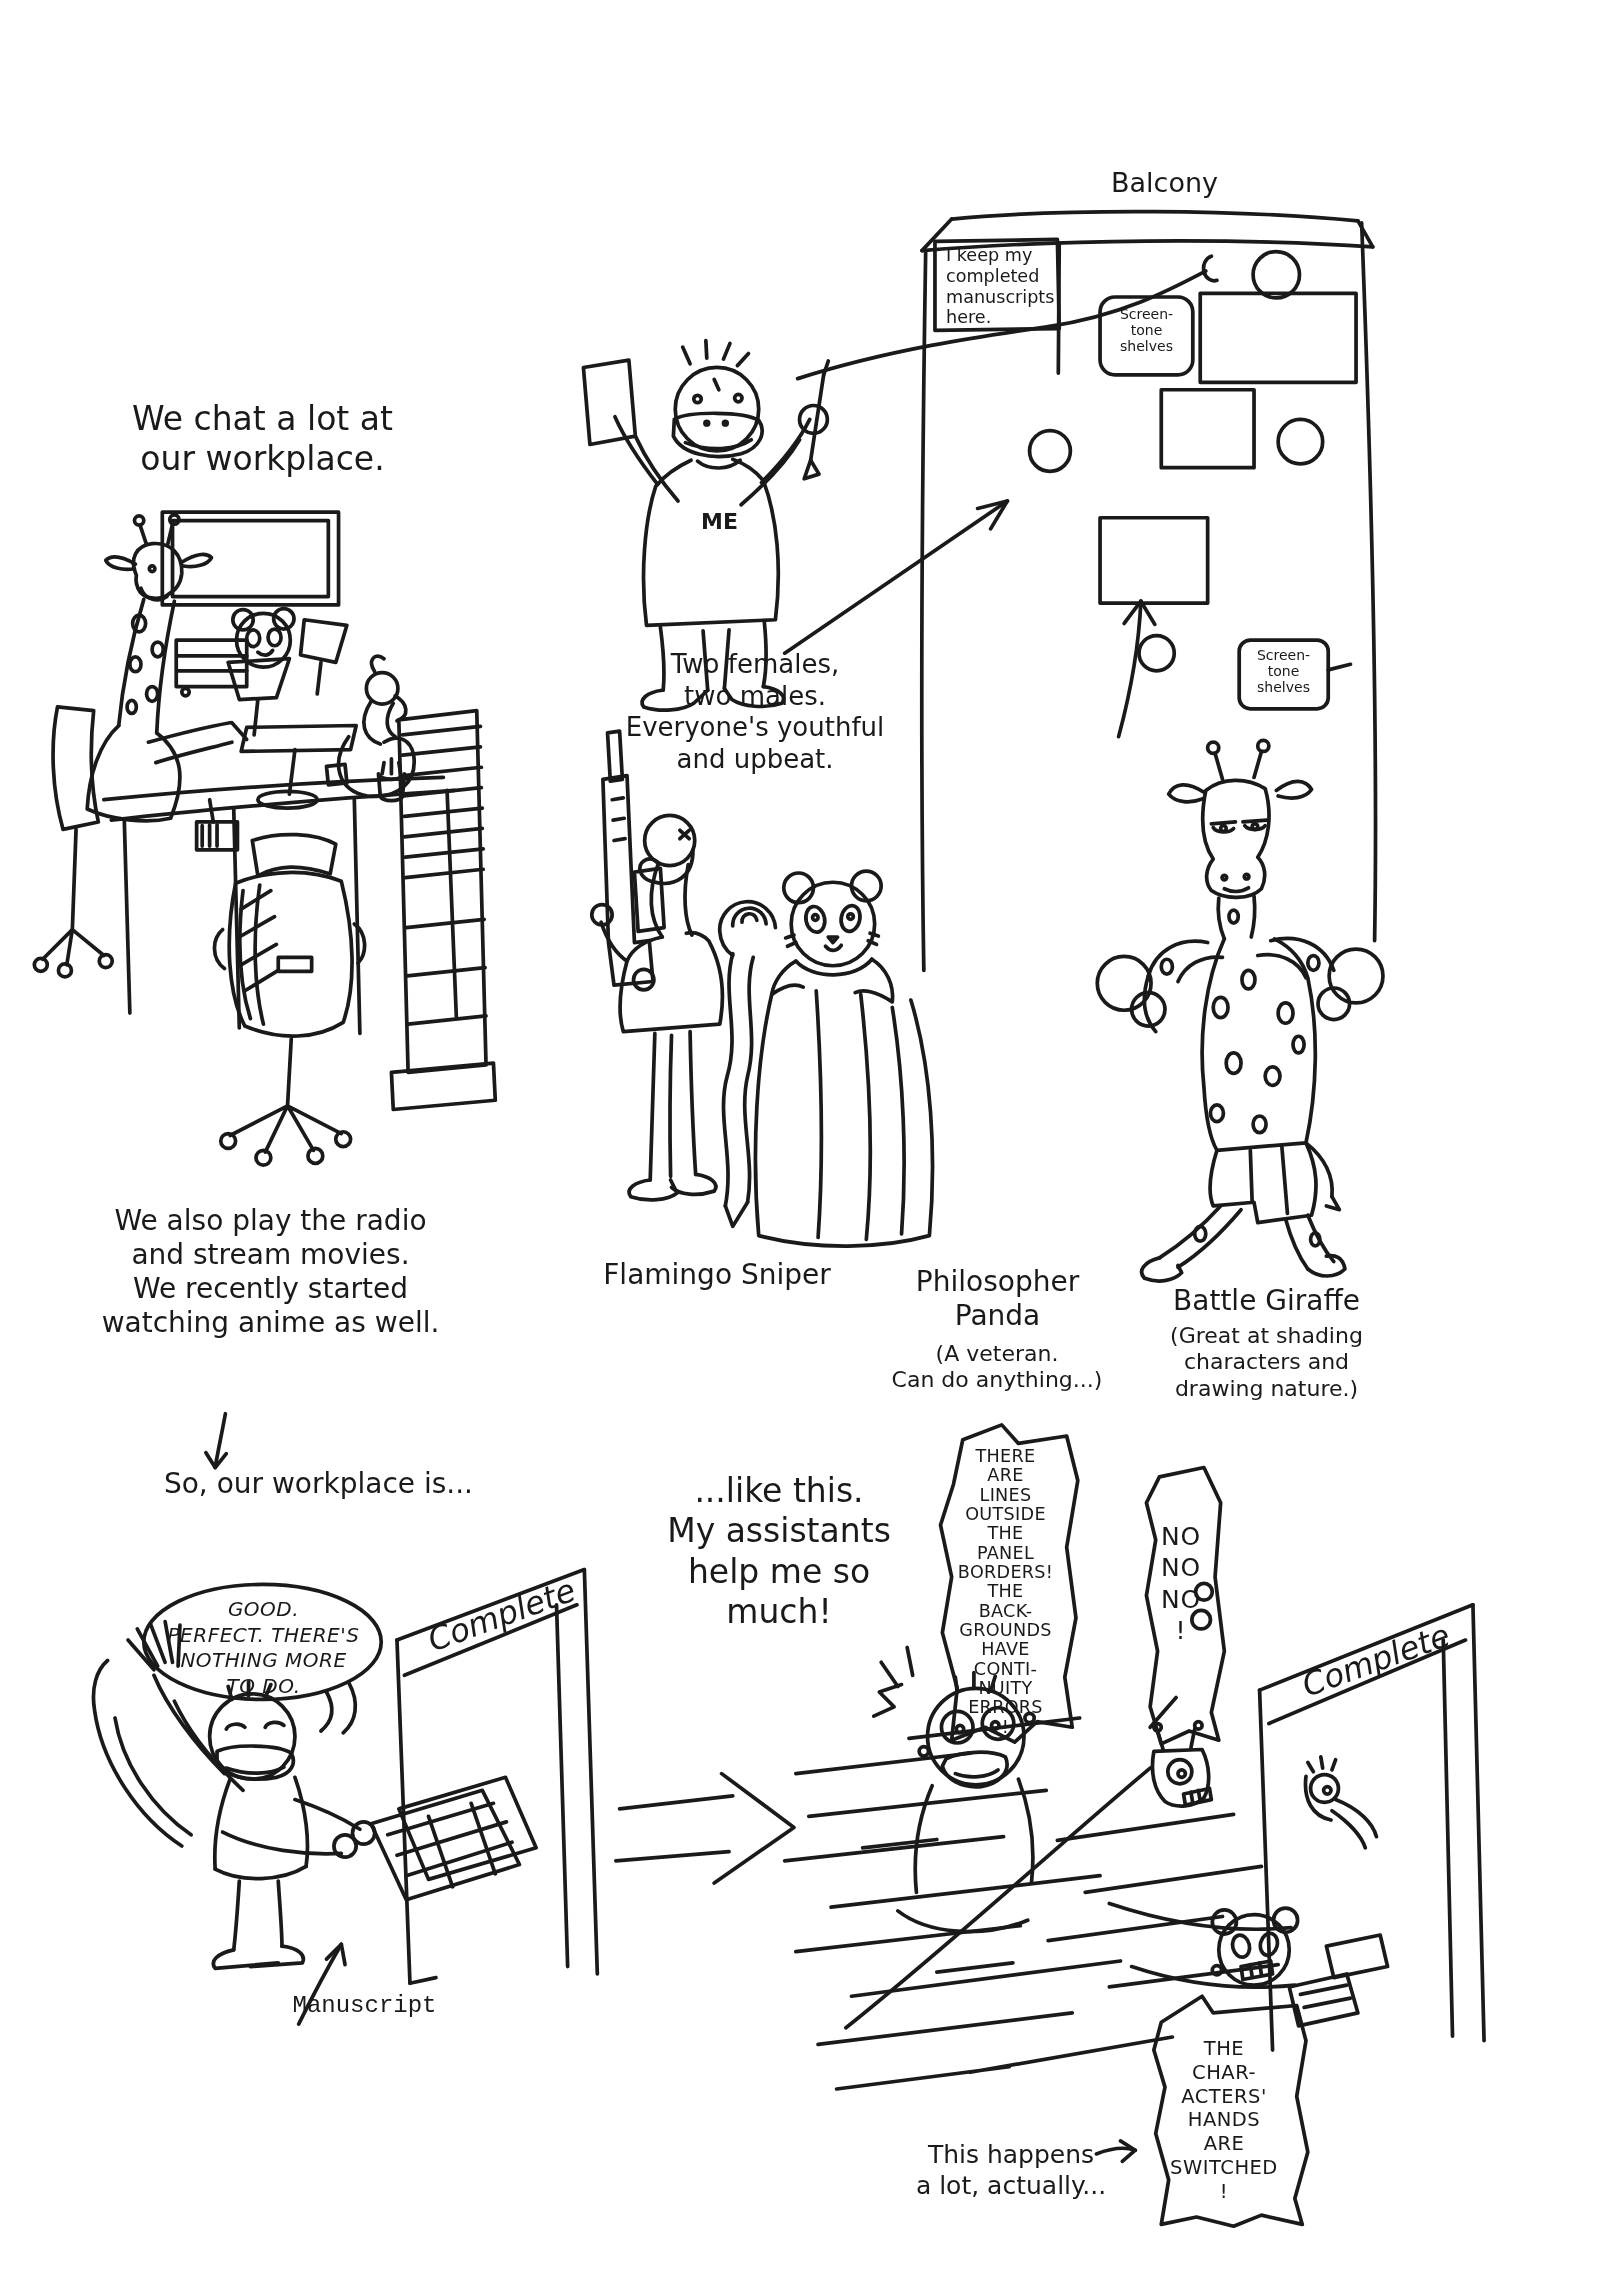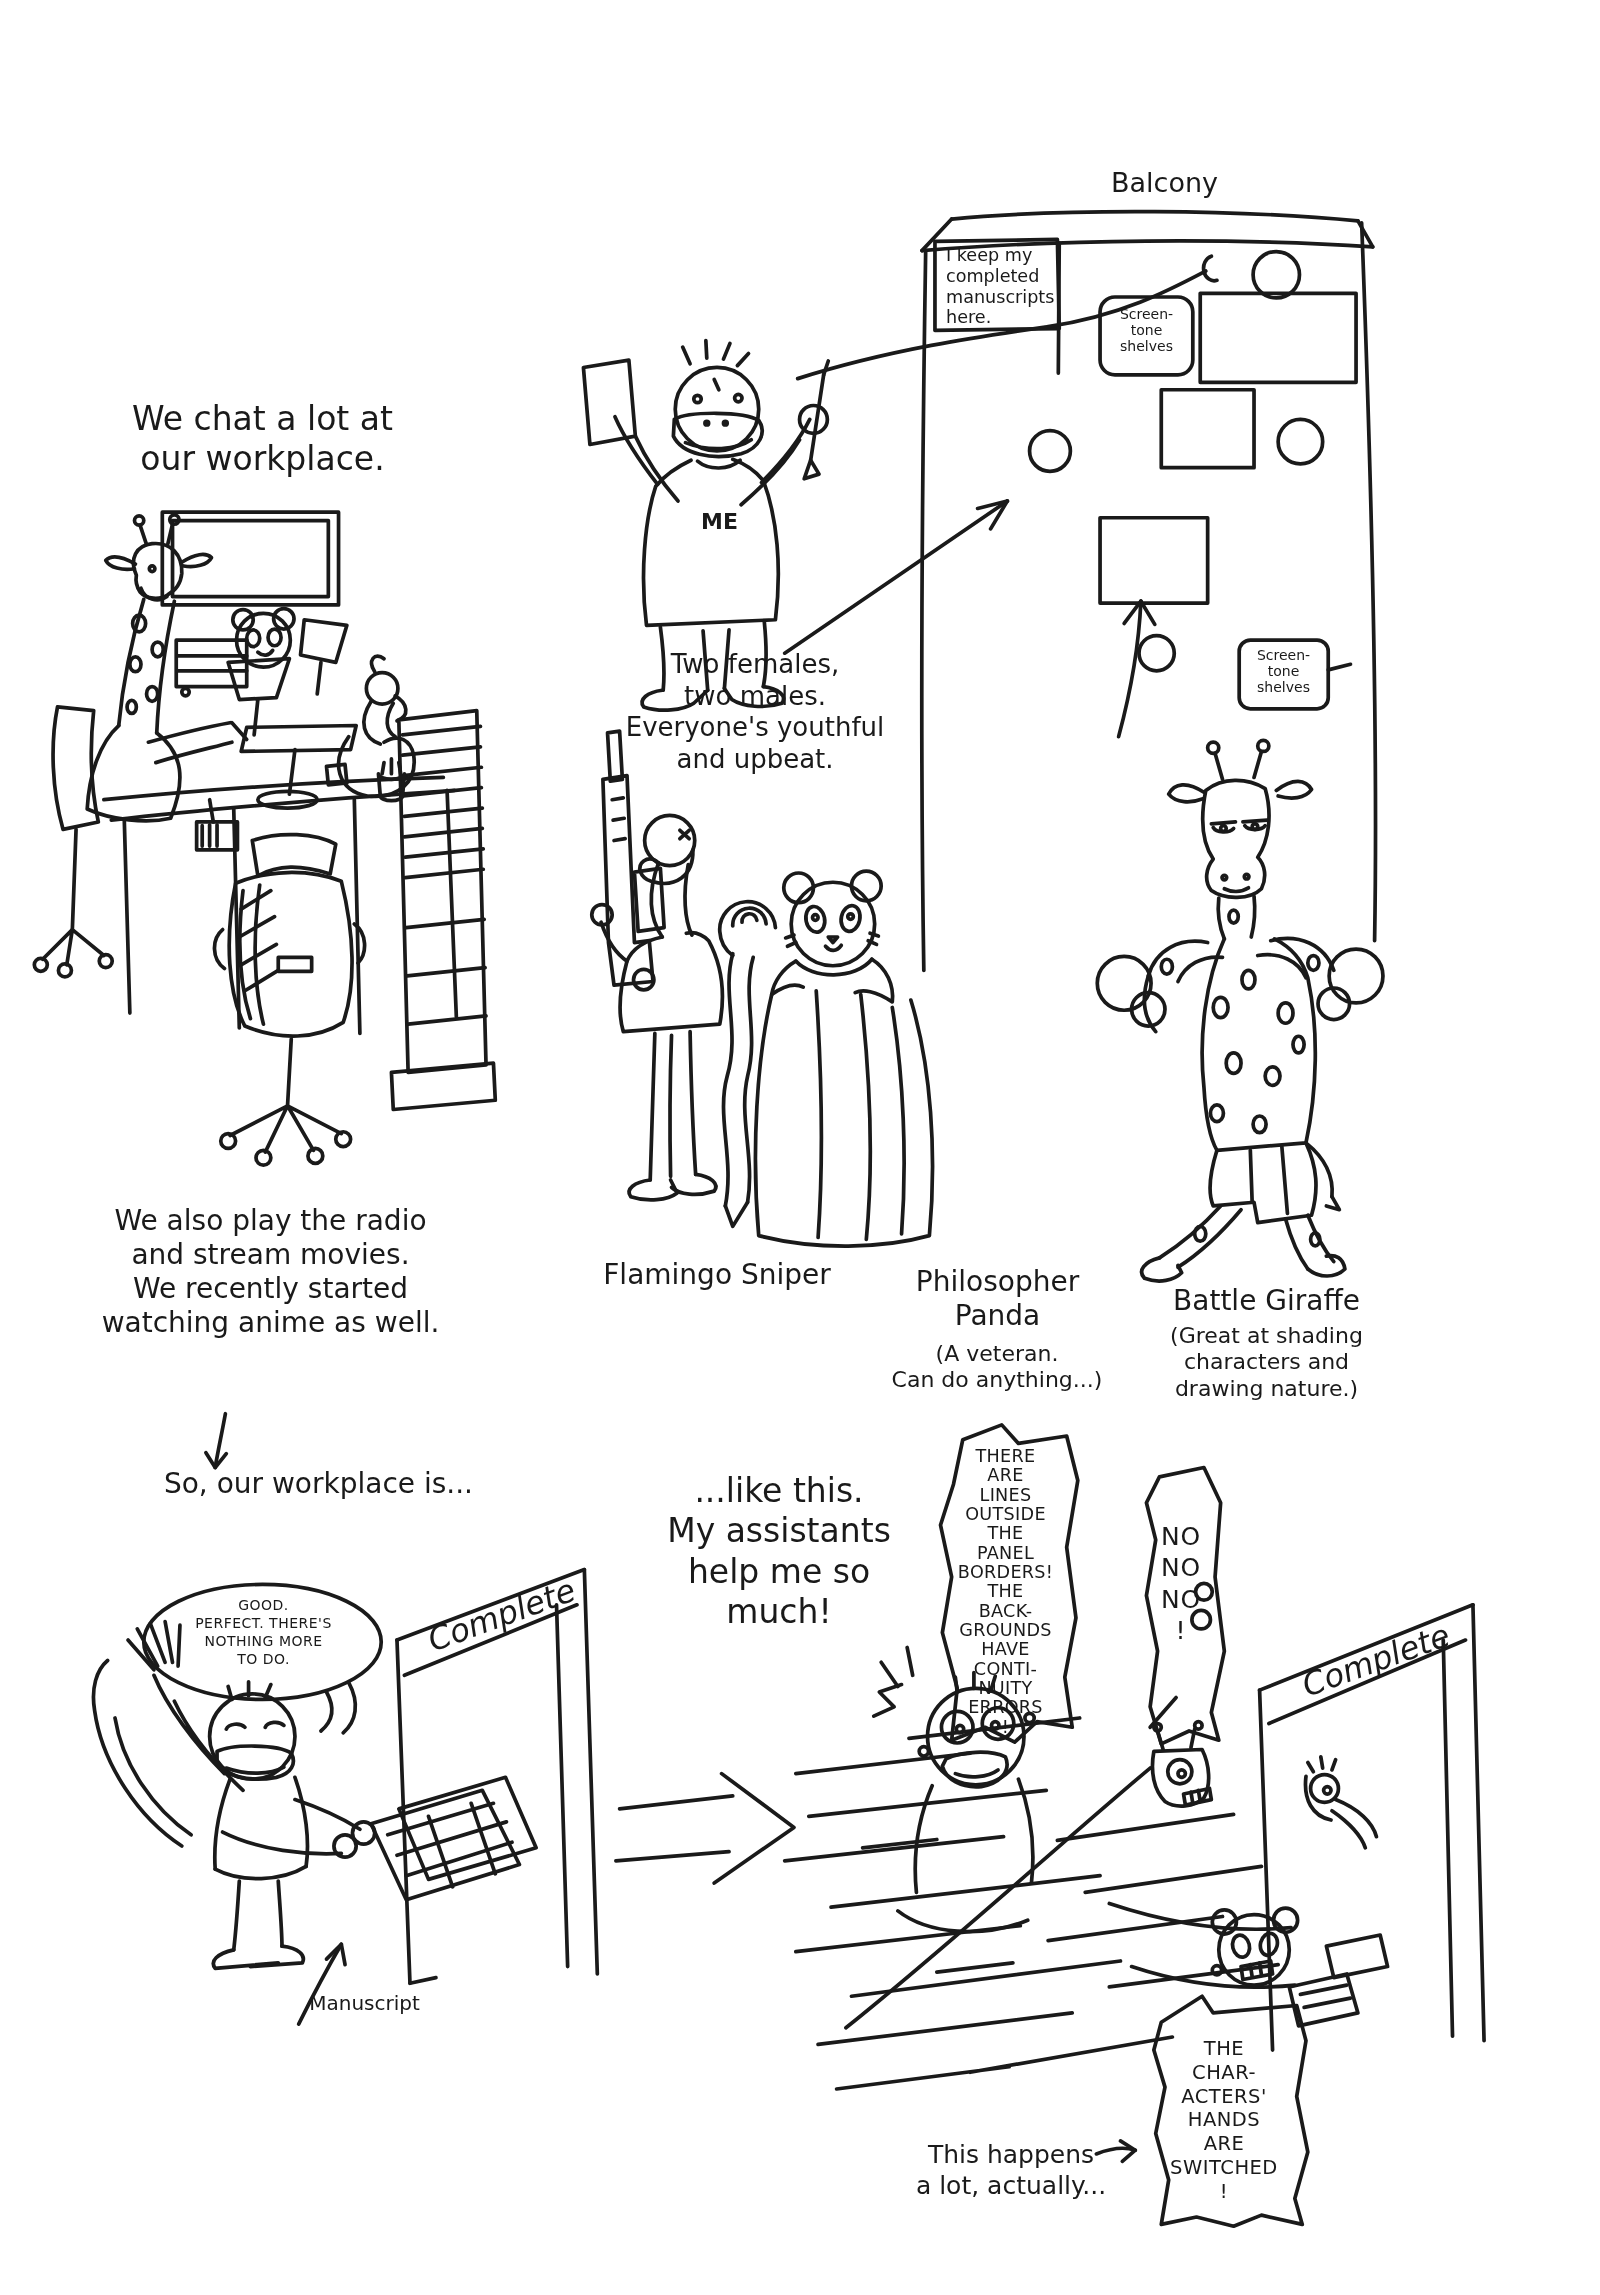--- a/index.html
+++ b/index.html
@@ -11,21 +11,21 @@
   .t{position:absolute;white-space:pre-line;text-align:center;color:#1a1a1a;line-height:1.22;}
   .title{font-size:58px;font-weight:bold;letter-spacing:1.9px;line-height:1.18;}
   .h29{font-size:27px;}
   .h30{font-size:28px;}
   .h31{font-size:33px;}
   .h28{font-size:26px;}
   .name30{font-size:28px;}
   .desc24{font-size:22px;line-height:1.2;}
   .note19{font-size:17.6px;line-height:1.18;text-align:left;}
   .shelf19{font-size:14px;line-height:1.15;}
-  .bub20{font-size:14px;line-height:1.28;letter-spacing:0.5px;}
+  .bub20{font-size:20px;line-height:1.28;letter-spacing:0.5px;font-style:italic;}
   .bub19{font-size:17.6px;line-height:1.1;letter-spacing:0.3px;}
   .bub27{font-size:25px;line-height:1.25;letter-spacing:0.9px;}
   .bub21{font-size:19.5px;line-height:1.22;letter-spacing:0.5px;}
   .complete{font-size:32px;font-style:italic;transform:rotate(-20deg);transform-origin:left top;}
   .shirt{font-size:22px;font-weight:bold;line-height:1.1;}
 </style>
 </head>
 <body>
 
 <div id="page">
@@ -416,18 +416,18 @@
 NO
 !</div>
 <div class="t bub21" style="left:1161px;top:2037px;width:126px;">THE
 CHAR-
 ACTERS'
 HANDS
 ARE
 SWITCHED
 !</div>
 
-<div class="t h28" style="left:267px;top:1991px;width:195px;font-size:20px;">Manuscript</div>
+<div class="t h28" style="left:267px;top:1991px;width:195px;font-size:24px;font-family:Liberation Mono, monospace;">Manuscript</div>
 <div class="t" style="left:902px;top:2139px;width:218px;font-size:25px;line-height:1.25;">This happens
 a lot, actually...</div>
 
 </div>
 
 
 </body></html>

